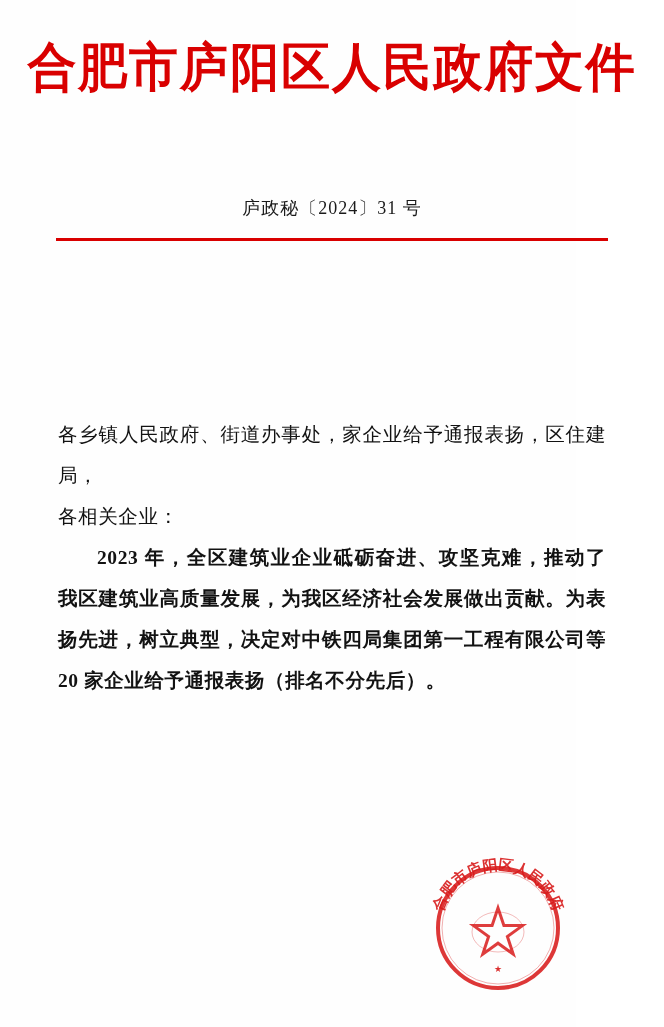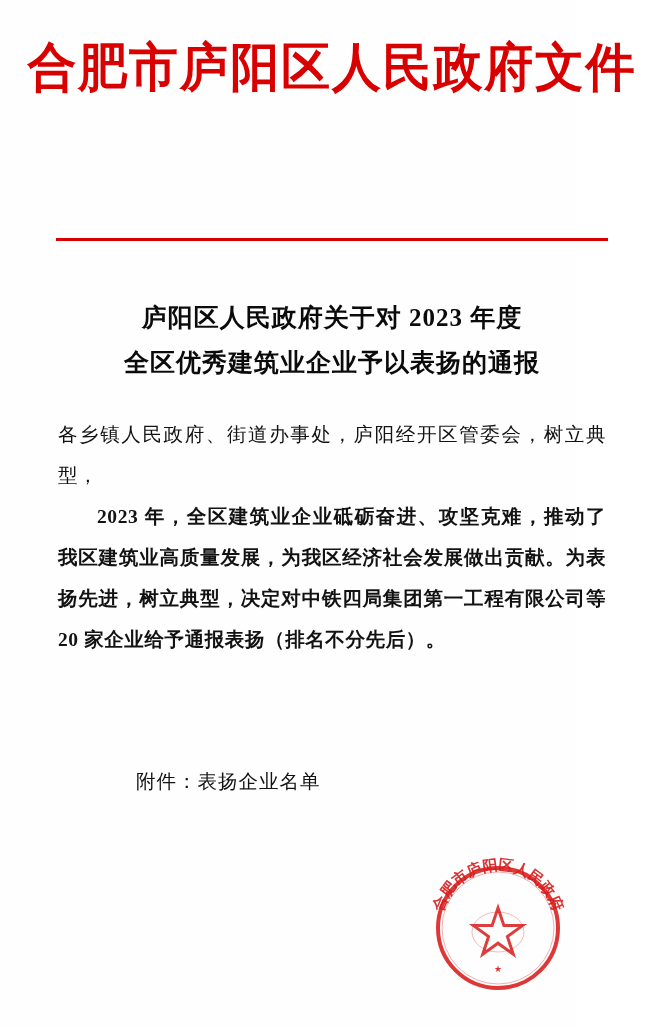--- a/index.html
+++ b/index.html
@@ -146,34 +146,31 @@
 </style>
 </head>
 <body>
 
 <div class="page">
 
   <div class="masthead">
     <div class="masthead-title">合肥市庐阳区人民政府文件</div>
   </div>
 
+  <div class="doc-number">庐政秘〔2024〕31 号</div>
 
   <div class="red-rule"></div>
 
-  <div class="doc-title">
-    <span class="line">庐阳区人民政府关于对 2023 年度</span>
-    <span class="line">全区优秀建筑业企业予以表扬的通报</span>
-  </div>
 
   <div class="body-block">
-    <div class="p">各乡镇人民政府、街道办事处，庐阳经开区管委会，树立典型，</div>
+    <div class="p">各乡镇人民政府、街道办事处，家企业给予通报表扬，区住建局，</div>
+    <div class="p">各相关企业：</div>
     <div class="p indent">2023 年，全区建筑业企业砥砺奋进、攻坚克难，推动了我区建筑业高质量发展，为我区经济社会发展做出贡献。为表扬先进，树立典型，决定对中铁四局集团第一工程有限公司等 20 家企业给予通报表扬（排名不分先后）。</div>
   </div>
 
-  <div class="attachment">附件：表扬企业名单</div>
 
   <div class="seal">
     <svg width="160" height="160" viewBox="0 0 160 160" aria-hidden="true">
       <defs>
         <path id="sealArcTop" d="M 22,80 A 58,58 0 0 1 138,80"></path>
         <path id="sealArcBottom" d="M 30,80 A 50,50 0 0 0 130,80"></path>
       </defs>
       <circle cx="80" cy="80" r="60" fill="none" stroke="#d81b1b" stroke-width="4" opacity="0.88"></circle>
       <circle cx="80" cy="80" r="56" fill="none" stroke="#d81b1b" stroke-width="1" opacity="0.35"></circle>
       <g opacity="0.9">

